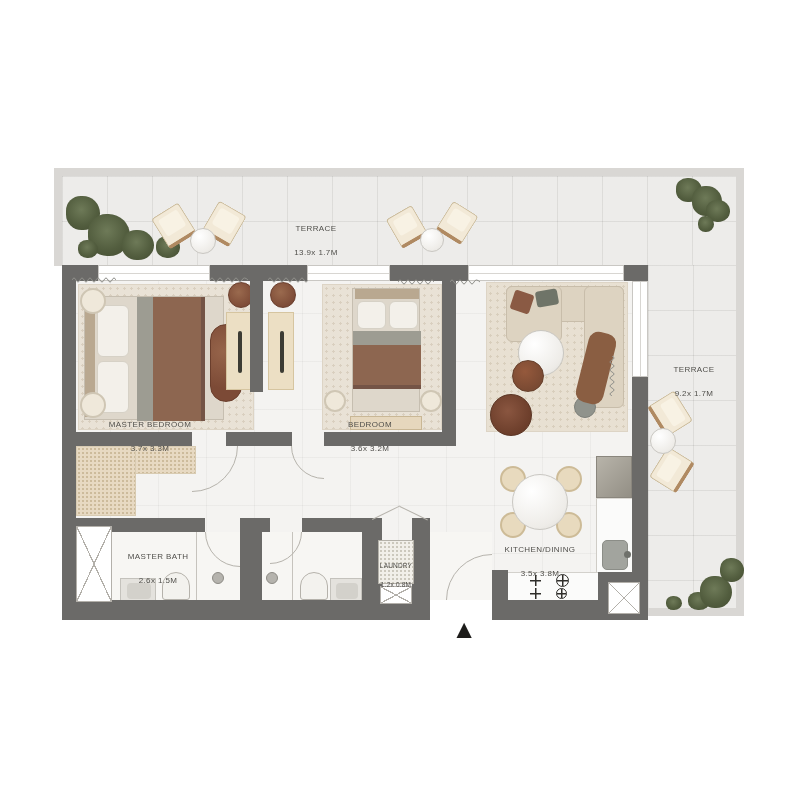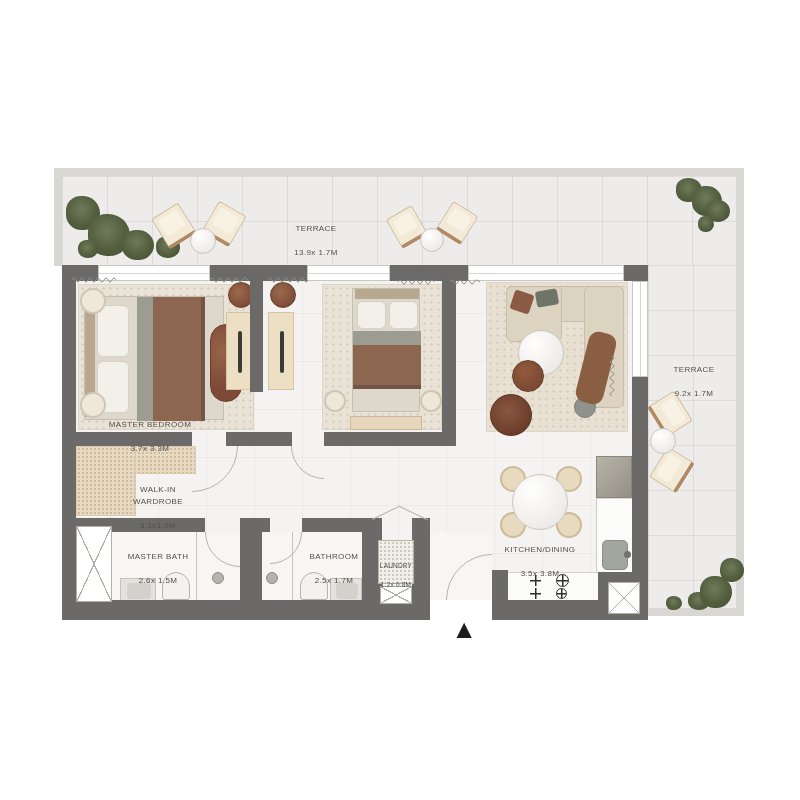--- a/index.html
+++ b/index.html
@@ -274,37 +274,32 @@
   <div id="entry-arrow" style="left:448px;top:616px;width:32px;">▲</div>
 
   <div class="label" style="left:260px;top:211px;width:112px;">
     <span class="nm">TERRACE</span>
     <span class="dims">13.9x 1.7M</span>
   </div>
   <div class="label" style="left:72px;top:407px;width:156px;">
     <span class="nm">MASTER BEDROOM</span>
     <span class="dims">3.7x 3.3M</span>
   </div>
+  <div class="label" style="left:318px;top:407px;width:104px;">
+    <span class="nm">BEDROOM</span>
+    <span class="dims">3.6x 3.2M</span>
+  </div>
   <div class="label" style="left:648px;top:352px;width:92px;">
     <span class="nm">TERRACE</span>
     <span class="dims">9.2x 1.7M</span>
   </div>
-  <div class="label" style="left:116px;top:472px;width:84px;">
-    <span class="nm">WALK-IN
-WARDROBE</span>
-    <span class="dims">3.1x1.0M</span>
-  </div>
   <div class="label" style="left:116px;top:539px;width:84px;">
     <span class="nm">MASTER BATH</span>
     <span class="dims">2.6x 1.5M</span>
   </div>
-  <div class="label" style="left:292px;top:539px;width:84px;">
-    <span class="nm">BATHROOM</span>
-    <span class="dims">2.5x 1.7M</span>
-  </div>
   <div class="label small" style="left:374px;top:551px;width:44px;">
     <span class="nm">LAUNDRY</span>
     <span class="dims">1.2x 0.8M</span>
   </div>
   <div class="label" style="left:486px;top:532px;width:108px;">
     <span class="nm">KITCHEN/DINING</span>
     <span class="dims">3.5x 3.8M</span>
   </div>
 
 </div>

